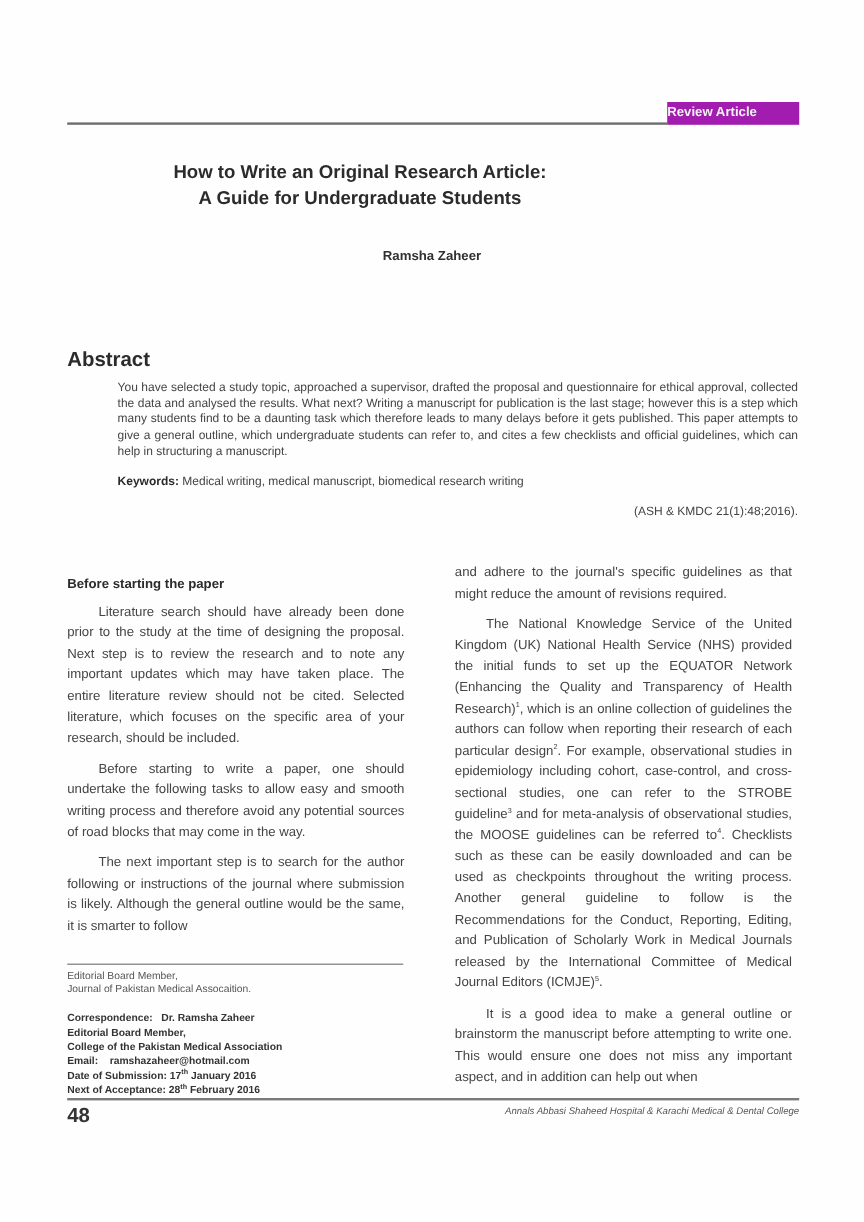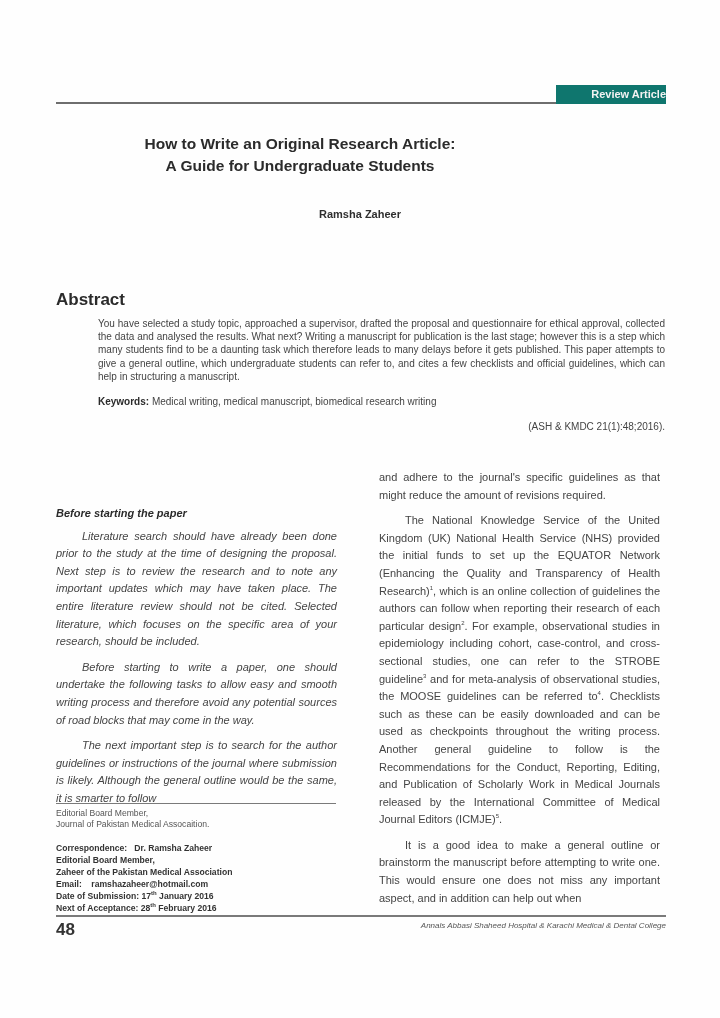--- a/index.html
+++ b/index.html
@@ -1,36 +1,36 @@
 <!DOCTYPE html>
 <html><head>
 <meta charset="utf-8">
 <style>
   * { box-sizing: border-box; margin: 0; padding: 0; }
   html, body { width: 720px; height: 1018px; background: #fefefe; overflow: hidden; }
   body { position: relative; font-family: "Liberation Sans", sans-serif; color: #3a3a3a; }
 
   .header-rule { position: absolute; left: 56px; top: 102px; width: 500px; height: 2px; background: #6e6e6e; }
-  .badge { position: absolute; left: 556px; top: 85px; width: 110px; height: 19px; background: #0f766e;
-           color: #f2f2f2; font-weight: bold; font-size: 11px; text-align: right; line-height: 19px; }
+  .badge { position: absolute; left: 556px; top: 85px; width: 110px; height: 19px; background: #a21caf;
+           color: #f2f2f2; font-weight: bold; font-size: 11px; text-align: left; line-height: 19px; }
 
   .title { position: absolute; left: 0; top: 133px; width: 600px; text-align: center;
            font-weight: bold; font-size: 15.5px; line-height: 22px; color: #2b2b2b; }
   .author { position: absolute; left: 0; top: 208px; width: 720px; text-align: center;
             font-weight: bold; font-size: 11px; color: #2f2f2f; }
 
   .abstract-heading { position: absolute; left: 56px; top: 290px; font-weight: bold; font-size: 17px; color: #2b2b2b; }
   .abstract-body { position: absolute; left: 98px; top: 317px; width: 567px; font-size: 10px; line-height: 13.2px;
                    text-align: justify; color: #444; }
   .keywords { position: absolute; left: 98px; top: 396px; width: 567px; font-size: 10px; color: #444; }
   .keywords b { color: #2b2b2b; }
   .citation { position: absolute; left: 440px; top: 421px; width: 225px; text-align: right; font-size: 10px; color: #444; }
 
   .col { position: absolute; width: 281px; font-size: 11px; line-height: 17.6px; color: #444; text-align: justify; }
-  .col-left { left: 56px; top: 490px; font-style: italic; }
+  .col-left { left: 56px; top: 464px; }
   .col-right { left: 379px; top: 469px; }
   .section-heading { font-weight: bold; font-size: 11px; color: #2b2b2b; margin-top: 15px; margin-bottom: 5px; }
   .para { text-indent: 26px; margin-bottom: 8px; }
   .para.noindent { text-indent: 0; }
   sup { font-size: 6px; vertical-align: super; line-height: 0; }
 
   .footnote-rule { position: absolute; left: 56px; top: 803px; width: 280px; height: 1px; background: #7a7a7a; }
   .affiliation { position: absolute; left: 56px; top: 808px; font-size: 8.6px; line-height: 11px; color: #555; }
   .correspondence { position: absolute; left: 56px; top: 842px; font-size: 8.6px; line-height: 12.1px; font-weight: bold; color: #333; }
   .correspondence .row { white-space: pre; }
@@ -56,38 +56,38 @@
 <div class="abstract-body">You have selected a study topic, approached a supervisor, drafted the proposal and questionnaire for ethical approval, collected the data and analysed the results. What next? Writing a manuscript for publication is the last stage; however this is a step which many students find to be a daunting task which therefore leads to many delays before it gets published. This paper attempts to give a general outline, which undergraduate students can refer to, and cites a few checklists and official guidelines, which can help in structuring a manuscript.</div>
 <div class="keywords">
   <b>Keywords:</b><span> Medical writing, medical manuscript, biomedical research writing</span>
 </div>
 <div class="citation">(ASH &amp; KMDC 21(1):48;2016).</div>
 
 <div class="col col-left">
   <div class="section-heading">Before starting the paper</div>
   <p class="para">Literature search should have already been done prior to the study at the time of designing the proposal. Next step is to review the research and to note any important updates which may have taken place. The entire literature review should not be cited. Selected literature, which focuses on the specific area of your research, should be included.</p>
   <p class="para">Before starting to write a paper, one should undertake the following tasks to allow easy and smooth writing process and therefore avoid any potential sources of road blocks that may come in the way.</p>
-  <p class="para">The next important step is to search for the author guidelines or instructions of the journal where submission is likely. Although the general outline would be the same, it is smarter to follow</p>
+  <p class="para">The next important step is to search for the author following or instructions of the journal where submission is likely. Although the general outline would be the same, it is smarter to follow</p>
 </div>
 
 <div class="col col-right">
   <p class="para noindent">and adhere to the journal's specific guidelines as that might reduce the amount of revisions required.</p>
   <p class="para"><span>The National Knowledge Service of the United Kingdom (UK) National Health Service (NHS) provided the initial funds to set up the EQUATOR Network (Enhancing the Quality and Transparency of Health Research)</span><sup>1</sup><span>, which is an online collection of guidelines the authors can follow when reporting their research of each particular design</span><sup>2</sup><span>. For example, observational studies in epidemiology including cohort, case-control, and cross-sectional studies, one can refer to the STROBE guideline</span><sup>3</sup><span> and for meta-analysis of observational studies, the MOOSE guidelines can be referred to</span><sup>4</sup><span>. Checklists such as these can be easily downloaded and can be used as checkpoints throughout the writing process. Another general guideline to follow is the Recommendations for the Conduct, Reporting, Editing, and Publication of Scholarly Work in Medical Journals released by the International Committee of Medical Journal Editors (ICMJE)</span><sup>5</sup><span>.</span></p>
   <p class="para">It is a good idea to make a general outline or brainstorm the manuscript before attempting to write one. This would ensure one does not miss any important aspect, and in addition can help out when</p>
 </div>
 
 <div class="footnote-rule"></div>
 <div class="affiliation">
   <div>Editorial Board Member,</div>
   <div>Journal of Pakistan Medical Assocaition.</div>
 </div>
 <div class="correspondence">
   <div class="row"><span>Correspondence:</span>   <span>Dr. Ramsha Zaheer</span></div>
   <div class="row">Editorial Board Member,</div>
-  <div class="row">Zaheer of the Pakistan Medical Association</div>
+  <div class="row">College of the Pakistan Medical Association</div>
   <div class="row"><span>Email:</span>    <span>ramshazaheer@hotmail.com</span></div>
   <div class="row"><span>Date of Submission:</span> <span>17</span><sup>th</sup> <span>January 2016</span></div>
   <div class="row"><span>Next of Acceptance:</span> <span>28</span><sup>th</sup> <span>February 2016</span></div>
 </div>
 
 <div class="footer-rule"></div>
 <div class="page-number">48</div>
 <div class="journal-name">Annals Abbasi Shaheed Hospital &amp; Karachi Medical &amp; Dental College</div>
 
 </body></html>

